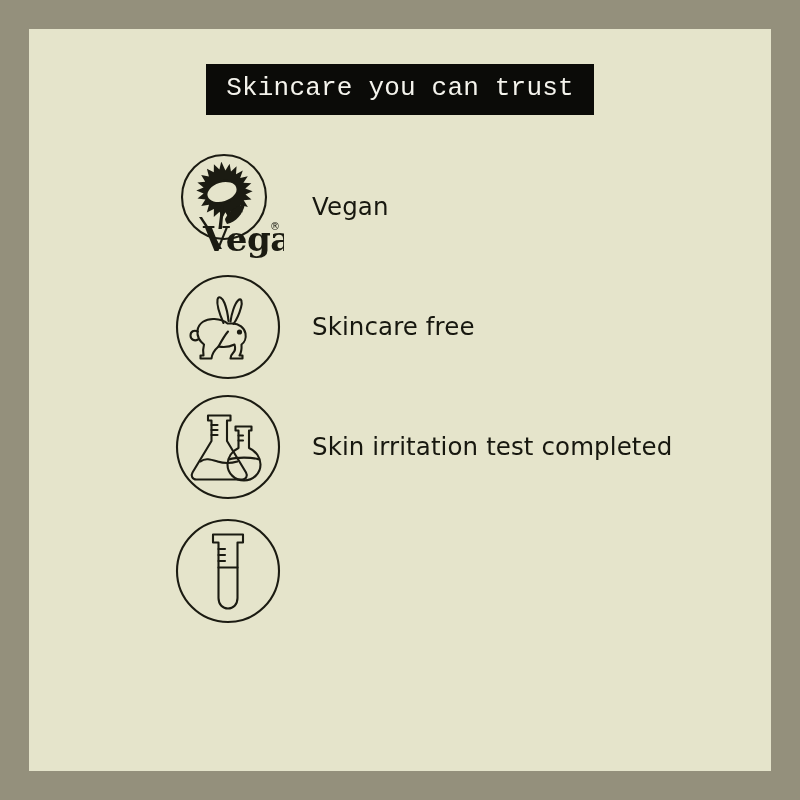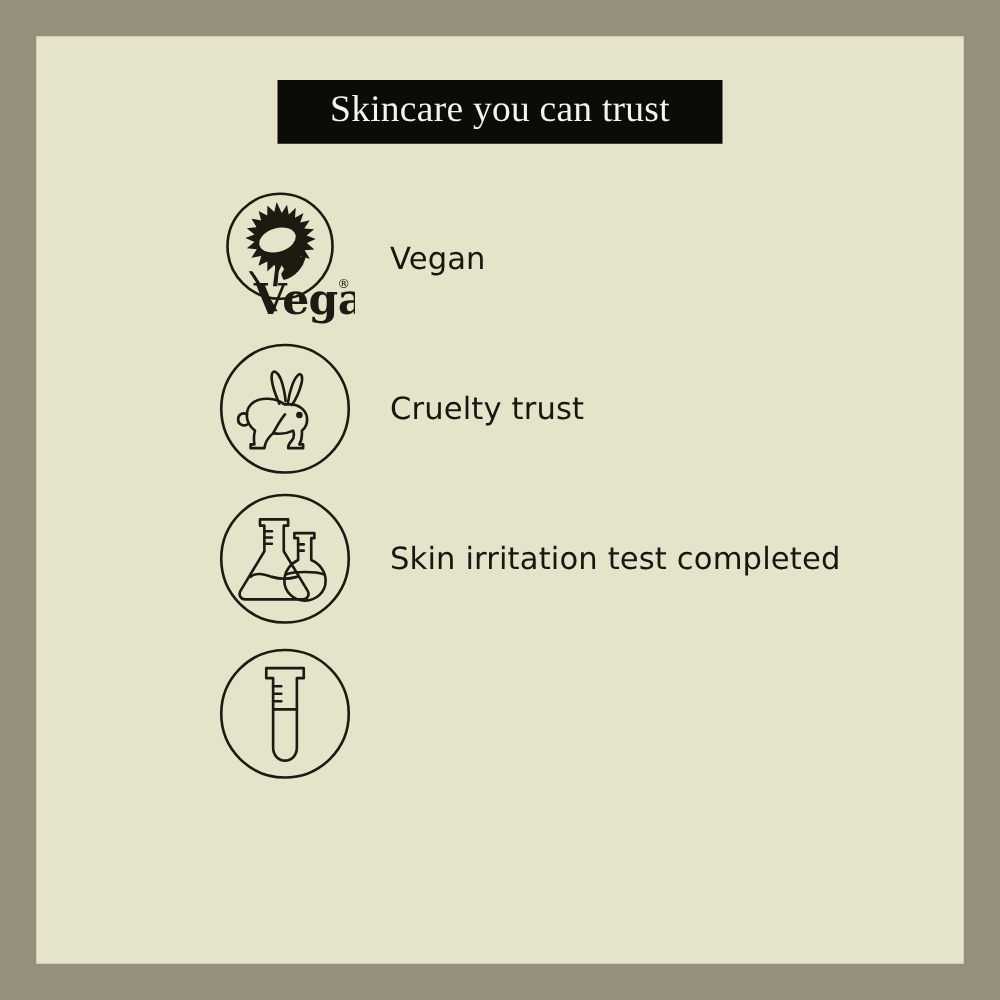--- a/index.html
+++ b/index.html
@@ -44,22 +44,22 @@
   }
   .banner {
     background: #0b0b08;
     padding: 7px 20px 10px 20px;
     min-width: 316px;
     text-align: center;
     box-sizing: content-box;
   }
   .banner-title {
     color: #f4f3ec;
-    font-family: Liberation Serif, serif;
-    font-size: 30px;
+    font-family: Liberation Mono, monospace;
+    font-size: 26px;
     font-weight: 400;
     letter-spacing: 0.2px;
     line-height: 34px;
     white-space: nowrap;
   }
 
   
   .claims {
     position: absolute;
     left: 0;
@@ -177,21 +177,21 @@
                        C26.5 52, 33.5 47.5, 42.5 48
                        C48 48.3, 52.5 50, 55.5 52.5 z"></path>
 
               <path d="M25.8 60.5 C22 58.5, 18.5 60.5, 18.5 64.5 C18.5 68.5, 22.5 70.5, 26 68.5"></path>
 
               <path d="M46.5 75.5 C49.5 70, 52.5 64.5, 56 60.5"></path>
             </g>
             <circle cx="67.5" cy="61" r="2.6" fill="#1b1b12"></circle>
           </svg>
         </span>
-        <span class="claim-label">Cruelty trust</span>
+        <span class="claim-label">Skincare free</span>
       </div>
 
       <div class="claim-row row-flask">
         <span class="claim-icon">
           <svg viewBox="0 0 112 112" xmlns="http://www.w3.org/2000/svg">
             <g fill="none" stroke="#1b1b12" stroke-width="2.1" stroke-linejoin="round" stroke-linecap="round">
               <circle cx="56" cy="56" r="51"></circle>
 
               <path d="M63.5 35.5 L79.5 35.5 L79.5 39.5 L77 39.5 L77 57
                        C84 60, 88.5 66.5, 88.5 73.5

